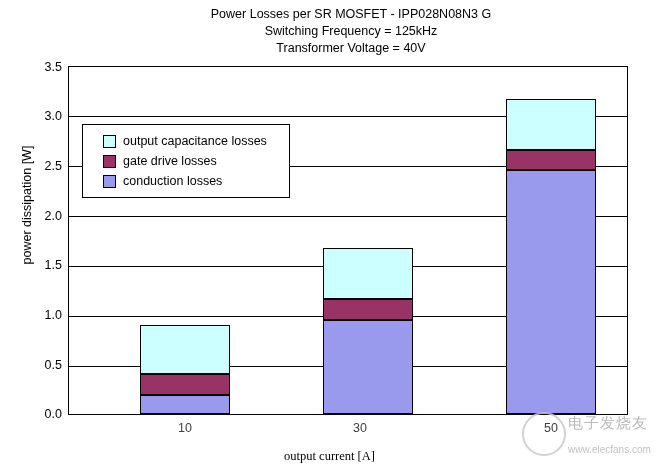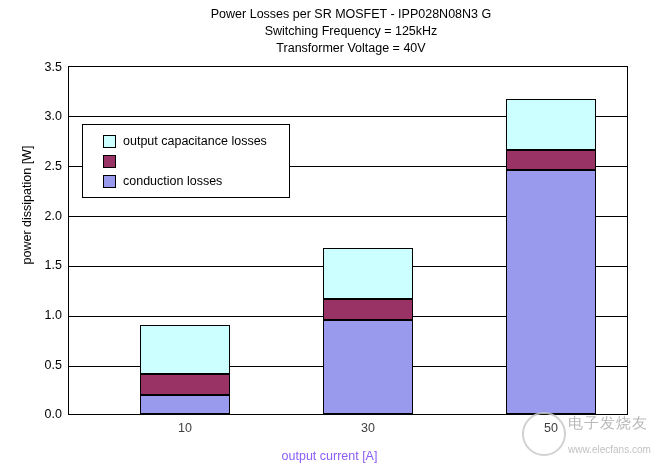--- a/index.html
+++ b/index.html
@@ -83,21 +83,22 @@
     width: 80px;
     top: 421px;
   }
   .x-axis-title {
     position: absolute;
     left: 0;
     top: 449px;
     width: 659px;
     text-align: center;
     font-size: 12.5px;
-    color: #8b5cf6;
+    color: #000000;
+    font-family: Liberation Serif, serif;
   }
   
   .bar-seg {
     position: absolute;
     box-sizing: border-box;
     border: 1px solid #000000;
   }
   
   .legend {
     position: absolute;
@@ -211,29 +212,30 @@
     <div class="bar-seg" style="left:437px; width:90px; bottom:264px; height:51px; background:#ccffff;"></div>
   </div>
 
   <div class="legend">
     <div class="legend-row">
       <span class="legend-swatch" style="background:#ccffff;"></span>
       <span class="legend-text">output capacitance losses</span>
     </div>
     <div class="legend-row">
       <span class="legend-swatch" style="background:#993366;"></span>
+      <span class="legend-text">gate drive losses</span>
     </div>
     <div class="legend-row">
       <span class="legend-swatch" style="background:#9999ee;"></span>
       <span class="legend-text">conduction losses</span>
     </div>
   </div>
 
   <div class="x-label" style="left:145px;">10</div>
-  <div class="x-label" style="left:328px;">30</div>
+  <div class="x-label" style="left:320px;">30</div>
   <div class="x-label" style="left:511px;">50</div>
 
   <div class="x-axis-title">output current [A]</div>
 
   <div class="watermark">
     <div class="wm-circle"></div>
     <div class="wm-cn">电子发烧友</div>
     <div class="wm-url">www.elecfans.com</div>
   </div>
 

